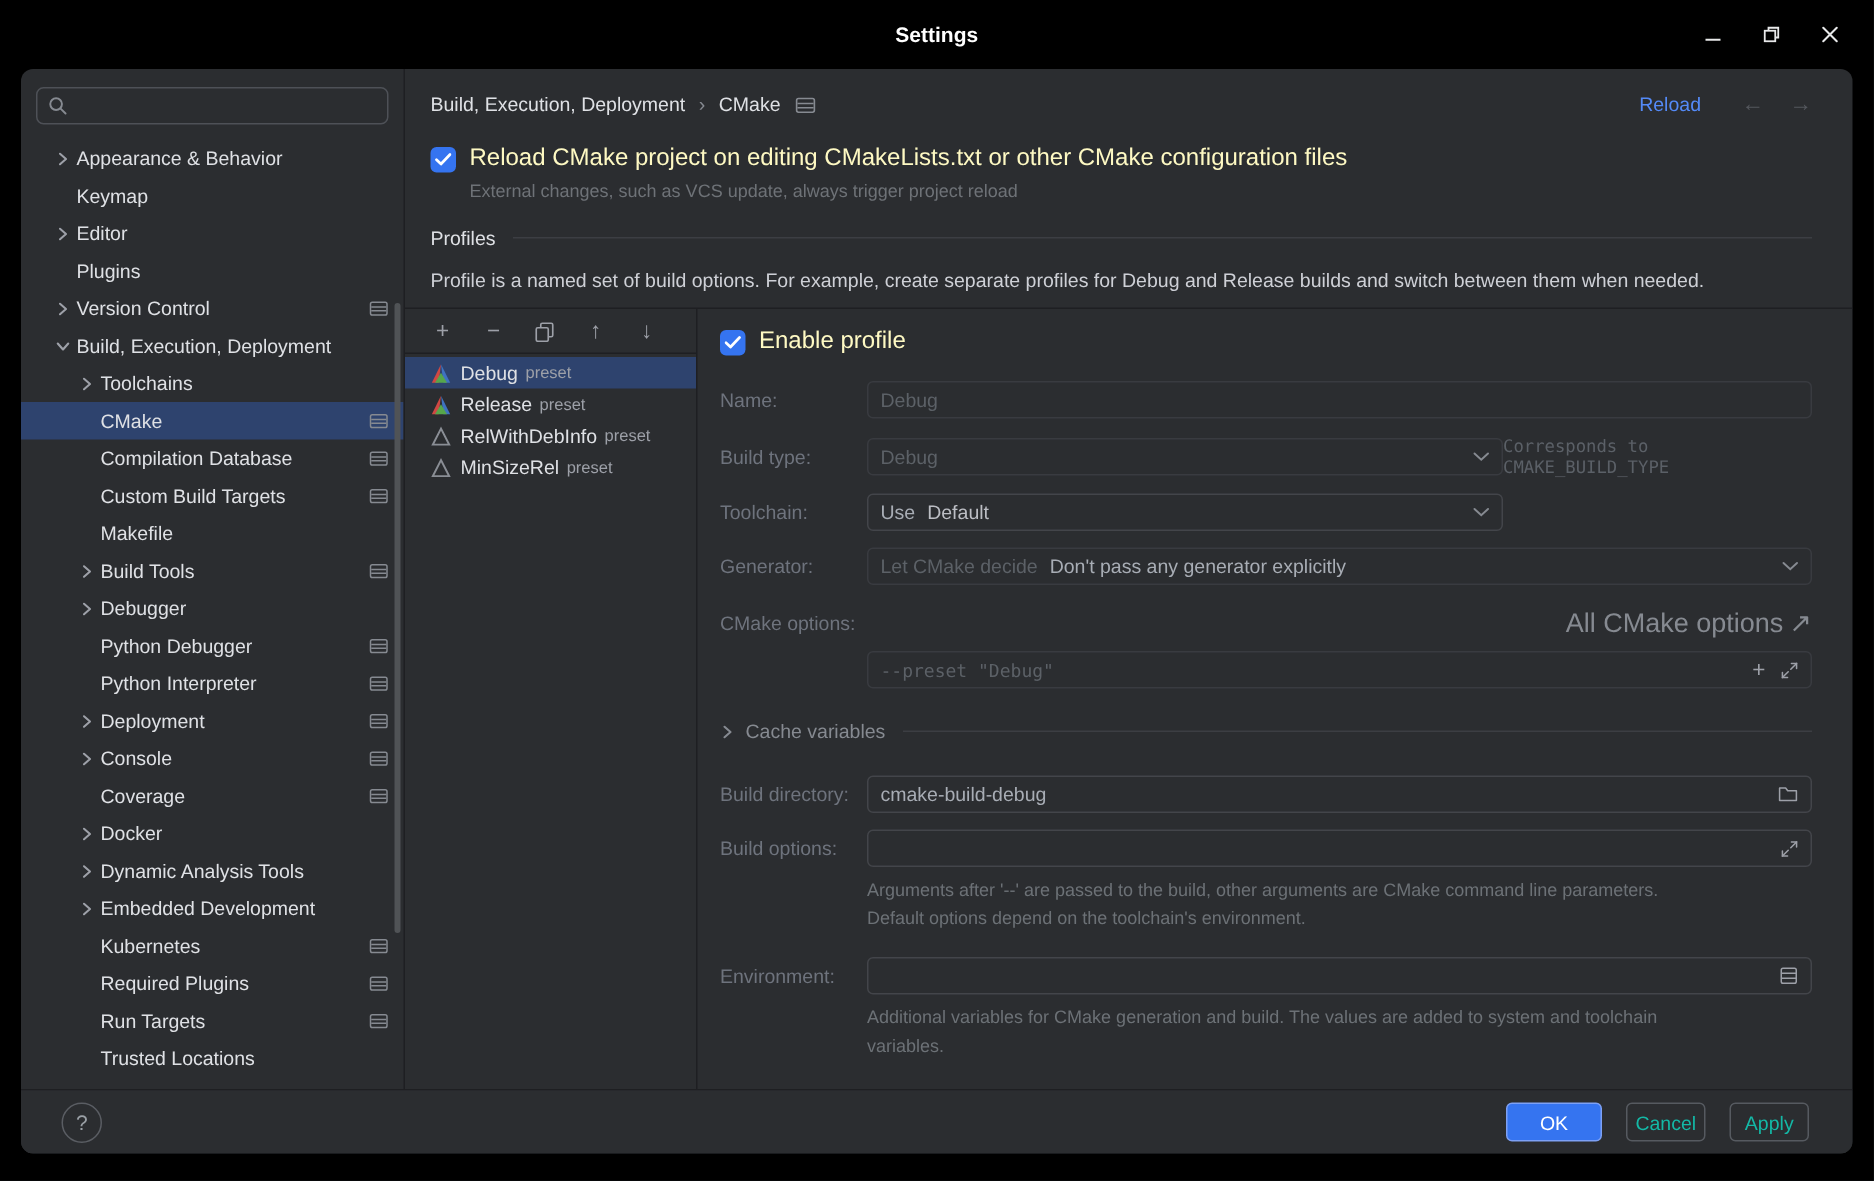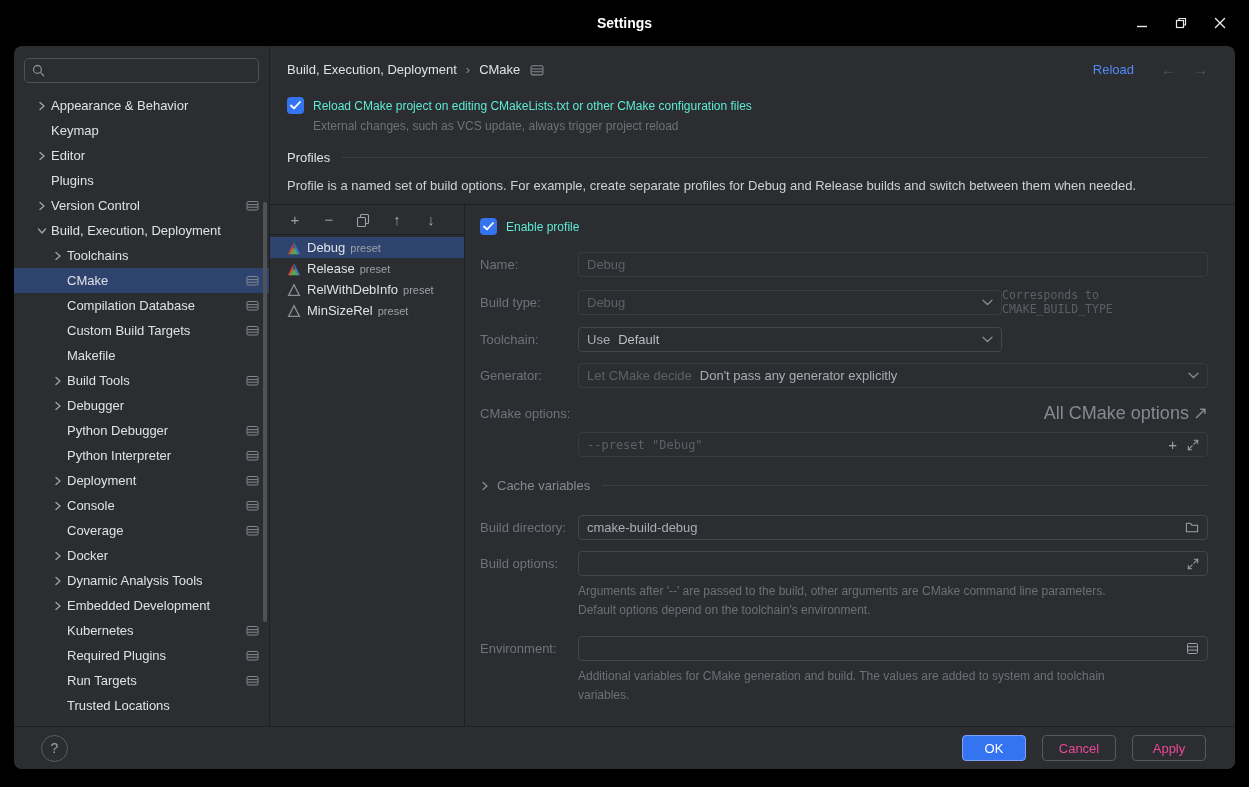--- a/index.html
+++ b/index.html
@@ -38,21 +38,21 @@
   .crumb { font-size:13px; color:#dfe1e5; display:flex; align-items:center; gap:9px; }
   .crumb-sep { color:#868a91; }
   .crumb-icon { color:#868a91; display:flex; margin-left:1px; }
   .crumb-right { margin-left:auto; display:flex; align-items:center; gap:27px; }
   .reset-link { color:#548af7; font-size:13px; cursor:pointer; }
   .nav-arrows { display:flex; gap:17px; }
   .nav-arrow { color:#55585e; font-size:15px; cursor:pointer; line-height:1; }
   .upper { padding:4px 27px 0 17px; }
   .check-row { display:flex; align-items:center; gap:9px; }
   .checkbox { width:17px; height:17px; flex:0 0 17px; border-radius:4px; background:#3574f0; display:flex; align-items:center; justify-content:center; cursor:pointer; }
-  .check-label { font-size:12px; color:#5eead4; }
+  .check-label { font-size:16px; color:#fef9c3; }
   .check-hint { margin:5px 0 0 26px; font-size:12px; color:#6e7277; }
   .profiles-head { margin-top:17px; display:flex; align-items:center; font-size:13px; color:#dfe1e5; }
   .hline { flex:1; height:1px; background:#3c3e43; margin-left:12px; }
   .profiles-desc { margin-top:13px; font-size:13px; color:#ced0d6; }
   .profiles-panel { margin-top:11px; border-top:1px solid #1e1f22; flex:1; display:flex; min-height:0; }
   
   .plist { flex:0 0 195px; width:195px; border-right:1px solid #1e1f22; display:flex; flex-direction:column; }
   .ptoolbar { flex:0 0 30px; display:flex; align-items:center; padding-left:16px; gap:16px; border-bottom:1px solid #1e1f22; }
   .tool-btn { width:18px; height:18px; display:flex; align-items:center; justify-content:center; color:#9da0a8; font-size:15px; cursor:pointer; }
   .plist-rows { padding-top:2px; }
@@ -86,21 +86,21 @@
   .cache-chev { color:#868a91; display:flex; }
   .cache-label { color:#868a91; font-size:13px; }
   .cache-row .hline { margin-left:5px; }
   .hintblock { margin:6px 0 17px 98px; font-size:12px; color:#6c7176; line-height:1.55; }
   
   .footer { flex:0 0 42px; display:flex; align-items:center; padding:0 29px 0 27px; background:#2b2d30; }
   .help-btn { width:27px; height:27px; border:1px solid #5a5d63; border-radius:50%; display:flex; align-items:center; justify-content:center; color:#9aa0a6; font-size:14px; cursor:pointer; }
   .footer-btns { margin-left:auto; display:flex; gap:16px; }
   .btn { height:26px; border-radius:4px; font-size:13px; display:flex; align-items:center; justify-content:center; cursor:pointer; font-family:"Liberation Sans",sans-serif; }
   .btn-ok { width:64px; background:#3574f0; color:#fff; border:1px solid #7da0f4; }
-  .btn-plain { width:74px; background:transparent; color:#ec4899; border:1px solid #565a60; }
+  .btn-plain { width:53px; background:transparent; color:#14b8a6; border:1px solid #565a60; }
 </style>
 </head>
 <body>
 
 <div class="screen">
 
   <div class="titlebar">
     <span class="title-text">Settings</span>
     <div class="win-controls">
       <span class="win-btn">

